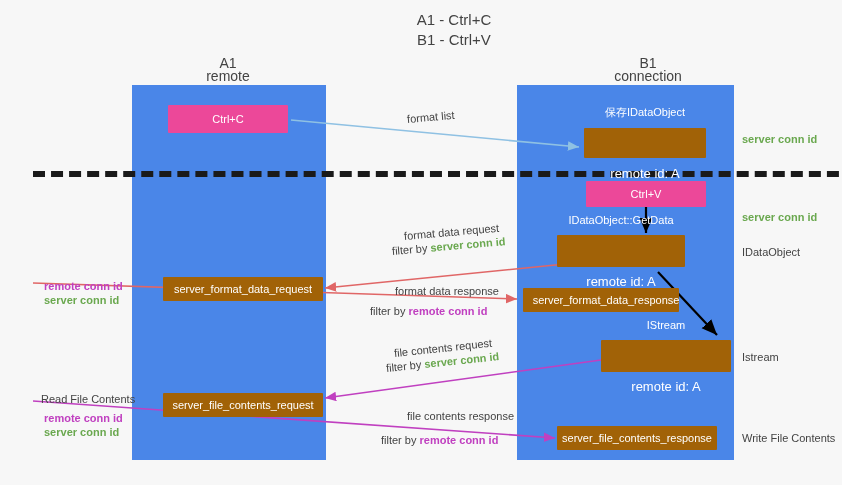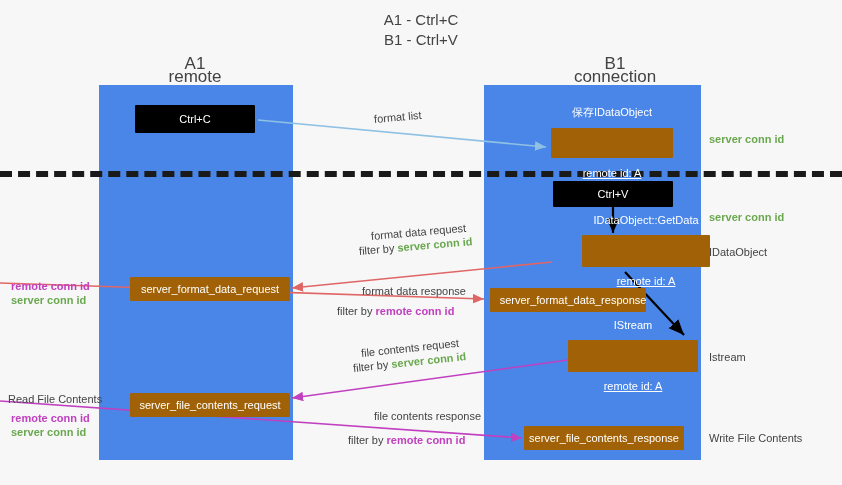--- a/index.html
+++ b/index.html
@@ -3,40 +3,40 @@
 <meta charset="utf-8">
 <style>
   html,body{margin:0;padding:0;}
   body{
     width:842px;height:485px;
     background:#f7f7f7;
     font-family:"Liberation Sans","DejaVu Sans",sans-serif;
     position:relative;overflow:hidden;
     color:#434343;
   }
-  #stage{position:absolute;inset:0;}
+  #stage{position:absolute;inset:0;margin-left:33px;}
 
   svg#wires{position:absolute;left:0;top:0;width:842px;height:485px;pointer-events:none;}
 
   .lane{
     position:absolute;background:#4a86e8;
   }
   .lane-title{
-    position:absolute;text-align:center;font-size:17px;line-height:13px;color:#434343;
+    position:absolute;text-align:center;font-size:14px;line-height:13px;color:#434343;
   }
 
   .node{
     position:absolute;box-sizing:border-box;
     display:flex;flex-direction:column;align-items:center;justify-content:center;
     color:#ffffff;font-size:11px;line-height:13px;text-align:center;
     border-radius:1px;
   }
-  .node.green{background:#000000;}
+  .node.green{background:#ec4899;}
   .node.orange{background:#a16207;gap:48px;}
-  .node .l2{font-size:11px;line-height:13px;text-decoration:underline;}
+  .node .l2{font-size:13px;line-height:13px;}
 
   .dashline{
     position:absolute;left:0;top:171px;width:842px;height:0;
     border-top:6px dashed #1a1a1a;
   }
 
   .lbl{position:absolute;font-size:11px;line-height:14px;color:#434343;white-space:nowrap;}
   .lbl.green{color:#6aa84f;font-weight:bold;}
   .lbl.rot{transform-origin:left center;}
   .two-line{position:absolute;font-size:11px;line-height:14px;white-space:nowrap;}
@@ -121,21 +121,21 @@
 
   <div class="node orange" style="left:551px;top:128px;width:122px;height:30px;">
     <span>保存IDataObject</span>
     <span class="l2">remote id: A</span>
   </div>
 
   <div class="node green" style="left:553px;top:181px;width:120px;height:26px;">
     <span>Ctrl+V</span>
   </div>
 
-  <div class="node orange" style="left:582px;top:235px;width:128px;height:32px;">
+  <div class="node orange" style="left:524px;top:235px;width:128px;height:32px;">
     <span>IDataObject::GetData</span>
     <span class="l2">remote id: A</span>
   </div>
 
   <div class="node orange" style="left:490px;top:288px;width:156px;height:24px;padding-left:10px;">
     <span>server_format_data_response</span>
   </div>
 
   <div class="node orange" style="left:568px;top:340px;width:130px;height:32px;">
     <span>IStream</span>

